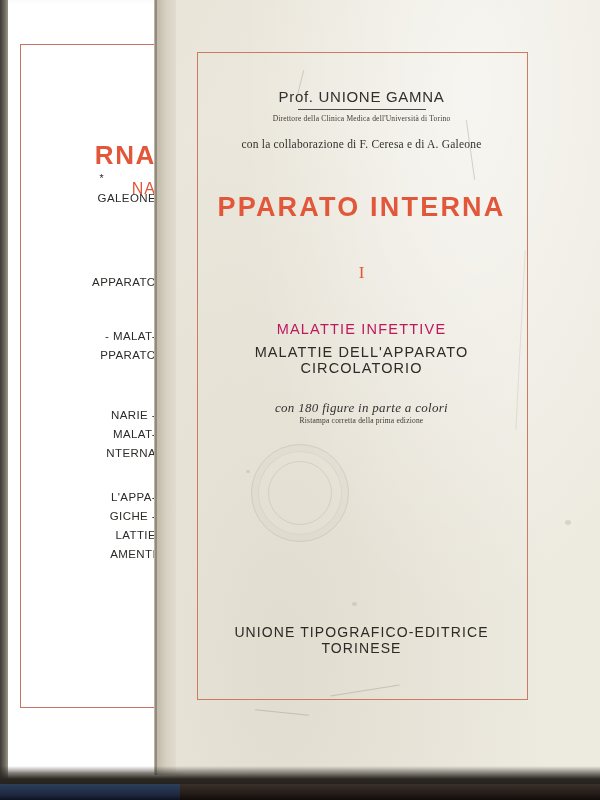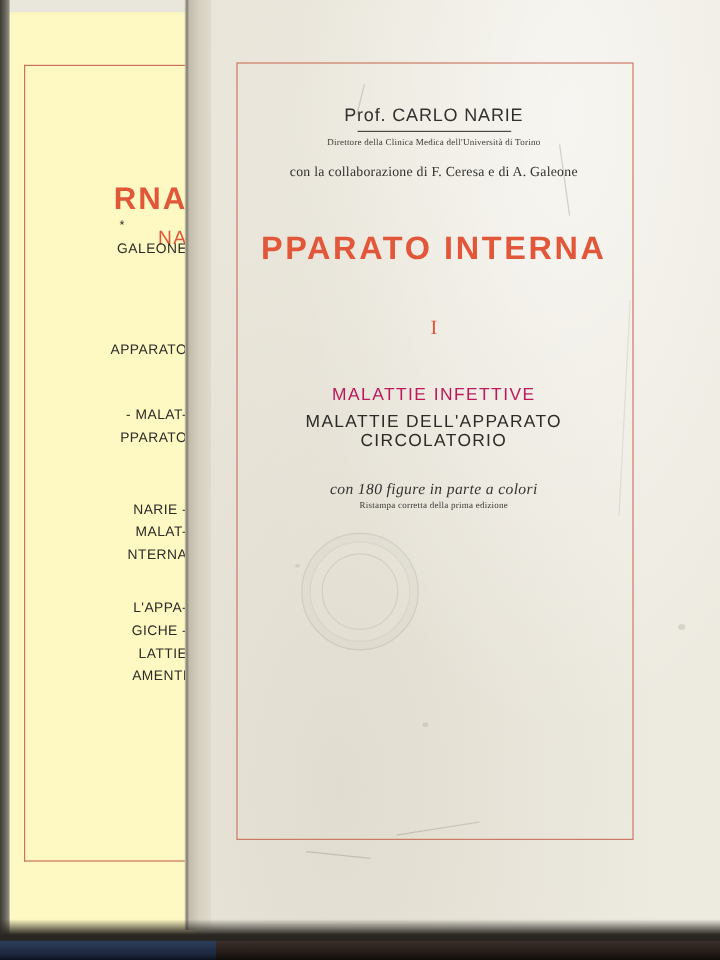--- a/index.html
+++ b/index.html
@@ -44,23 +44,23 @@
     position: absolute;
     left: 0; bottom: 0;
     width: 180px; height: 16px;
     background: linear-gradient(180deg, #2c3f5e 0%, #1b2840 70%, #0d1320 100%);
     opacity: .95;
   }
 
   
   .page-left {
     position: absolute;
-    left: 6px; top: 10px;
+    left: 6px; top: 0;
     width: 160px; height: 772px;
-    background: #fef9c3;
+    background: #ffffff;
     box-shadow: inset -6px 0 10px -6px rgba(0,0,0,.25);
   }
   .page-left-frame {
     position: absolute;
     left: 14px; top: 44px;
     width: 160px; height: 662px;
     border: 1px solid #c8735f;
     border-right: none;
   }
   .gutter {
@@ -273,30 +273,31 @@
   <div class="gutter-line"></div>
 
   <div class="page-right">
     <div class="paper-tex"></div>
   </div>
   <div class="frame-right"></div>
 
   <div class="stamp"></div>
 
   <div class="title-block">
-    <div class="author">Prof. CARLO NARIE</div>
+    <div class="author">Prof. UNIONE GAMNA</div>
     <div class="author-underline"></div>
     <div class="affiliation">Direttore della Clinica Medica dell'Università di Torino</div>
     <div class="collab">con la collaborazione di F. Ceresa e di A. Galeone</div>
     <div class="main-title">PPARATO INTERNA</div>
     <div class="volume">I</div>
     <div class="subtitle1">MALATTIE INFETTIVE</div>
     <div class="subtitle2">MALATTIE DELL'APPARATO CIRCOLATORIO</div>
     <div class="figures-note">con 180 figure in parte a colori</div>
     <div class="edition-note">Ristampa corretta della prima edizione</div>
+    <div class="publisher">UNIONE TIPOGRAFICO-EDITRICE TORINESE</div>
   </div>
 
   <div class="scratch" style="left:300px; top:70px; width:1px; height:26px; transform:rotate(14deg);"></div>
   <div class="scratch" style="left:470px; top:120px; width:1px; height:60px; transform:rotate(-8deg);"></div>
   <div class="scratch" style="left:520px; top:250px; width:1px; height:180px; transform:rotate(3deg); opacity:.5;"></div>
   <div class="scratch" style="left:330px; top:690px; width:70px; height:1px; transform:rotate(-9deg);"></div>
   <div class="scratch" style="left:255px; top:712px; width:54px; height:1px; transform:rotate(6deg);"></div>
   <div class="spot" style="left:352px; top:602px; width:5px; height:4px;"></div>
   <div class="spot" style="left:246px; top:470px; width:4px; height:3px;"></div>
   <div class="spot" style="left:565px; top:520px; width:6px; height:5px;"></div>

